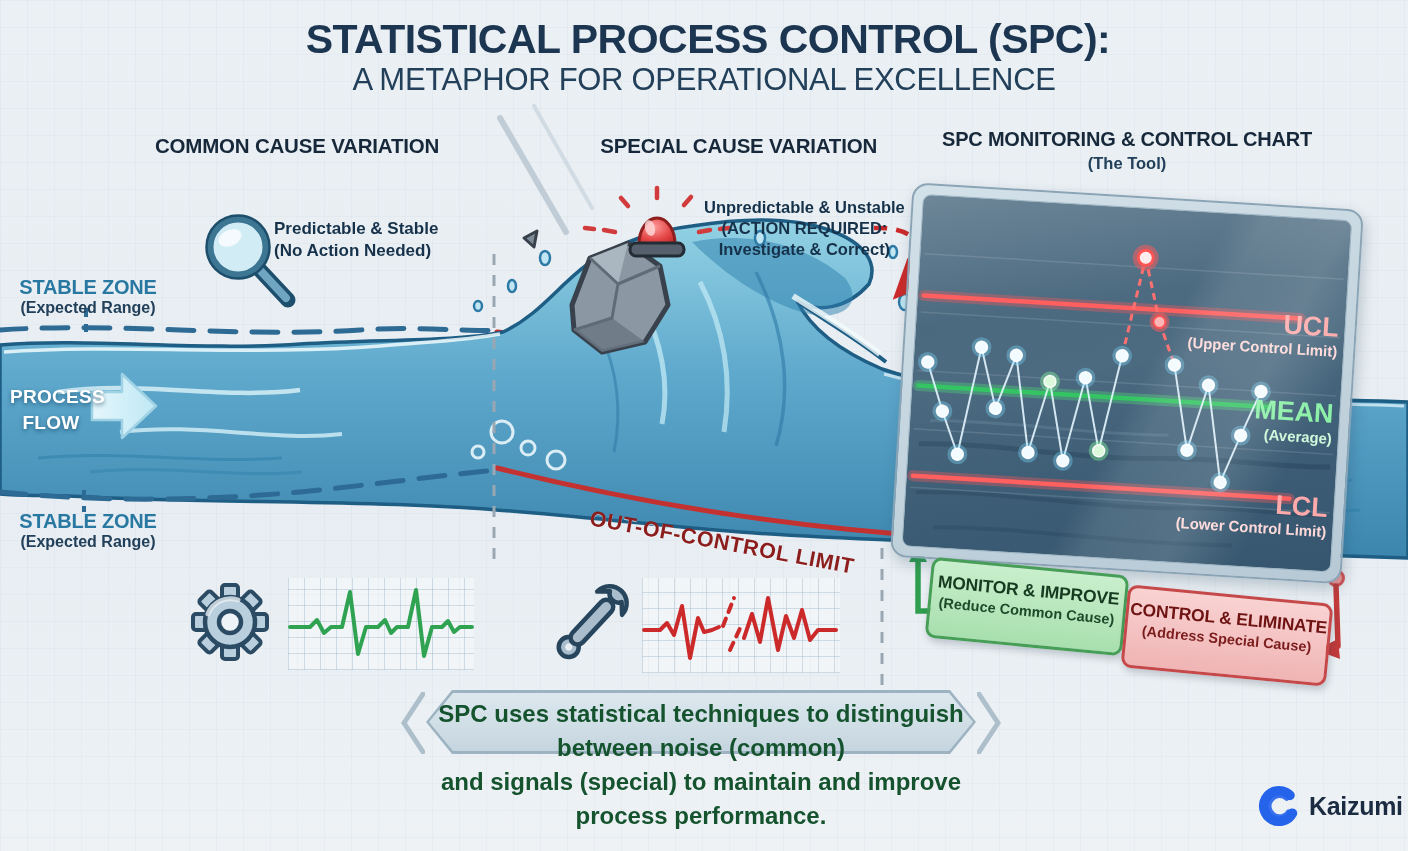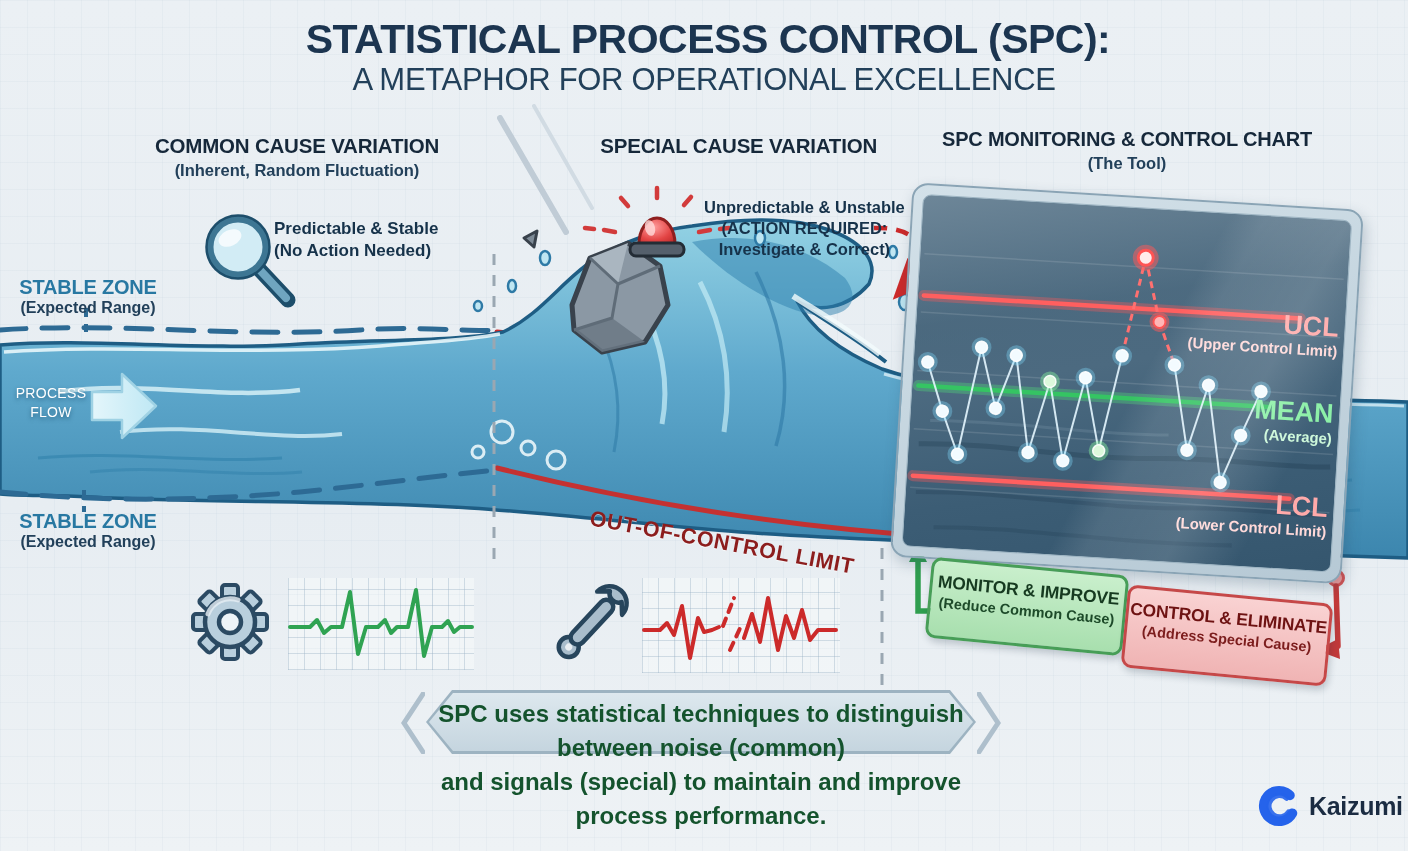--- a/index.html
+++ b/index.html
@@ -22,21 +22,21 @@
   
   .title1{top:16px;left:4px;width:100%;font-size:41px;font-weight:700;letter-spacing:-.5px;color:#1c3550;}
   .title2{top:62px;left:0;width:100%;font-size:31px;font-weight:400;letter-spacing:-.3px;color:#22405a;}
   .secTitle{font-size:20.5px;font-weight:800;color:#16283a;letter-spacing:-.2px;}
   .secSub{font-size:16.5px;font-weight:600;color:#22405a;margin-top:3px;}
 
   
   .zoneLbl .z1{font-size:20px;font-weight:800;color:#2878a2;letter-spacing:-.2px;}
   .zoneLbl .z2{font-size:16px;font-weight:600;color:#22405a;}
   .noteTxt{font-size:17px;font-weight:600;color:#16324a;line-height:1.28;}
-  .flowLbl{font-size:14px;font-weight:400;color:#ffffff;line-height:1.35;letter-spacing:.3px;
+  .flowLbl{font-size:19px;font-weight:700;color:#ffffff;line-height:1.35;letter-spacing:.3px;
     text-shadow:0 2px 4px rgba(12,58,88,.6);}
   .oocLbl{font-size:21.5px;font-weight:800;color:#8c1d1d;letter-spacing:.6px;
     transform:rotate(10.5deg);transform-origin:left center;text-shadow:0 1px 0 rgba(255,255,255,.6);}
 
   
   .chartWrap{left:912px;top:183px;width:452px;height:375px;transform:rotate(3.5deg);transform-origin:12px 12px;}
   .chartFrame{position:absolute;inset:0;background:linear-gradient(160deg,#d3e1e9,#b6c9d5);
     border:2px solid #8aa4b5;border-radius:16px;box-shadow:3px 6px 14px rgba(40,70,95,.25);}
   .chartPanel{position:absolute;left:11px;top:11px;right:11px;bottom:11px;border-radius:9px;overflow:hidden;
     background:linear-gradient(168deg,#6d8698 0%,#54718565 30%,#4c6a80 45%,#3c5d75 72%,#35566e 100%),linear-gradient(#4c6a80,#3a5a72);
@@ -262,21 +262,20 @@
     <polyline points="86,70 98,44" fill="none" stroke="#cc2a2a" stroke-width="4" stroke-dasharray="8 7" stroke-linecap="round"></polyline>
     <polyline points="100,58 108,34 116,62 124,18 134,70 142,36 150,58 158,30 166,60 174,50 192,50" fill="none" stroke="#cc2a2a" stroke-width="4" stroke-linejoin="round" stroke-linecap="round"></polyline>
   </g>
 </svg>
 
 <div class="abs ctr title1">STATISTICAL PROCESS CONTROL (SPC):</div>
 <div class="abs ctr title2">A METAPHOR FOR OPERATIONAL EXCELLENCE</div>
 
 <div class="abs ctr" style="left:127px;top:134px;width:340px;">
   <div class="secTitle">COMMON CAUSE VARIATION</div>
-  <div class="secSub">(Inherent, Random Fluctuation)</div>
 </div>
 <div class="abs ctr" style="left:517px;top:134px;width:360px;text-align:right;">
   <div class="secTitle">SPECIAL CAUSE VARIATION</div>
 </div>
 <div class="abs ctr" style="left:937px;top:128px;width:380px;">
   <div class="secTitle" style="font-size:20px;">SPC MONITORING &amp; CONTROL CHART</div>
   <div class="secSub">(The Tool)</div>
 </div>
 
 <div class="abs noteTxt" style="left:274px;top:218px;">

